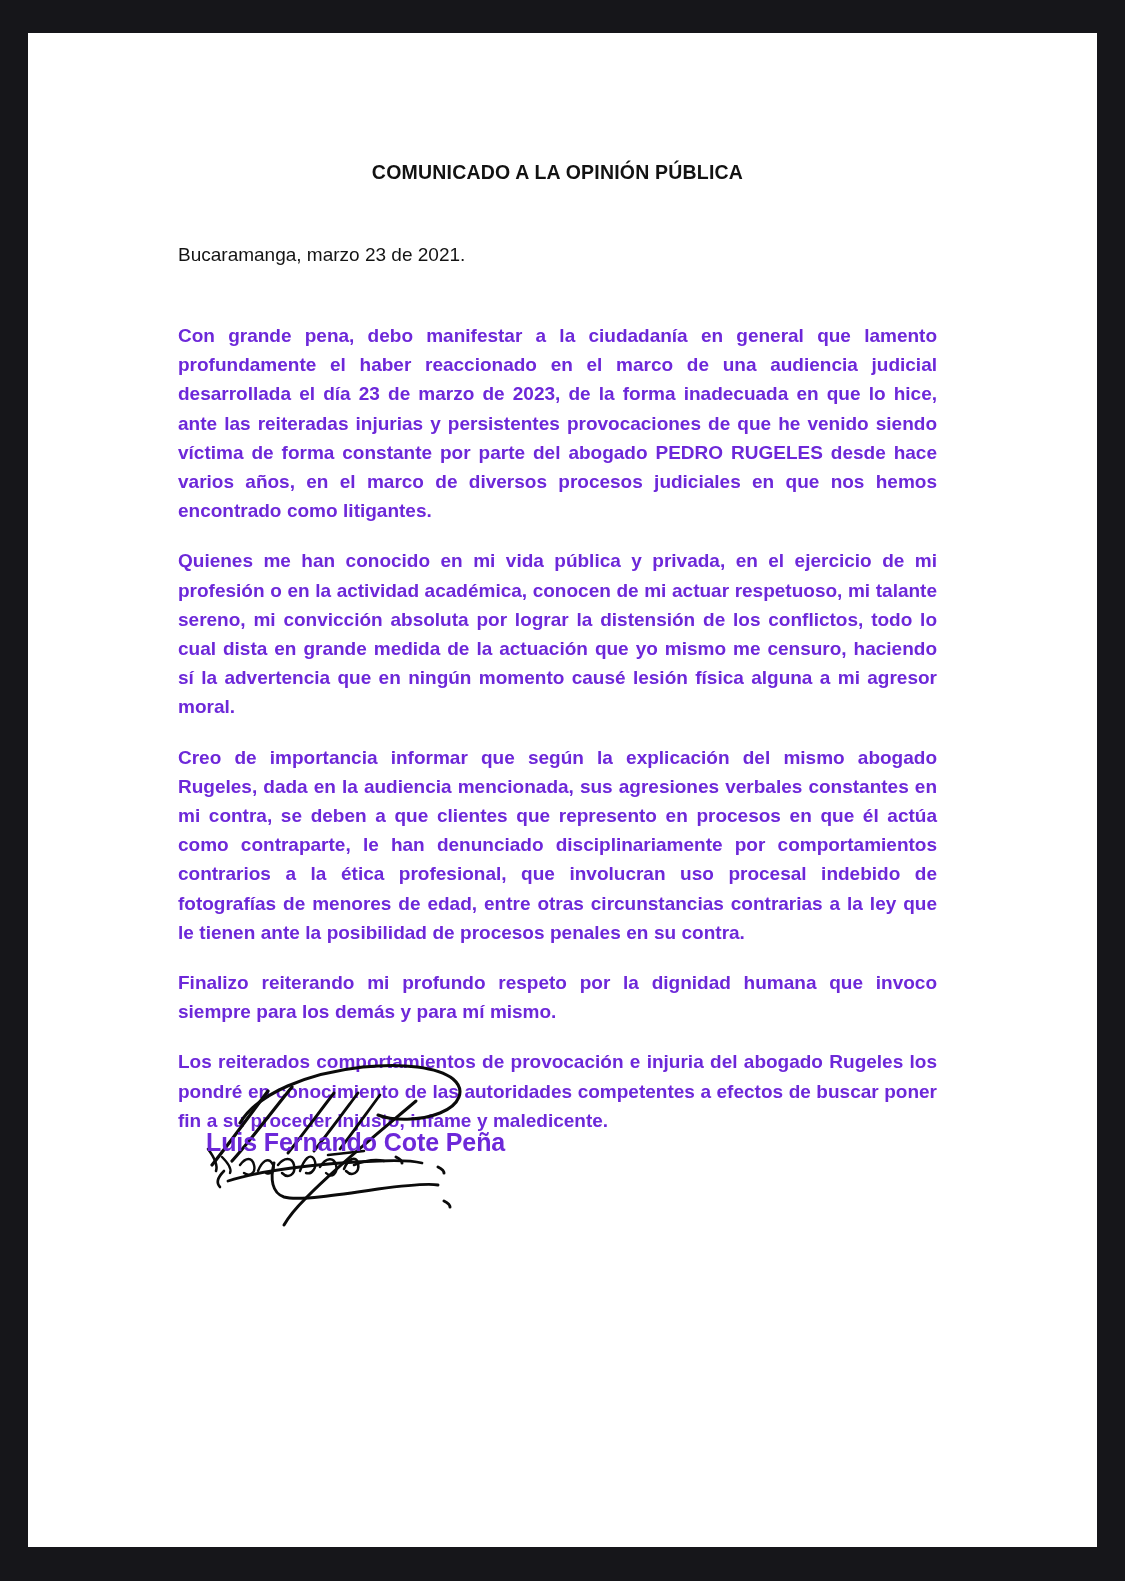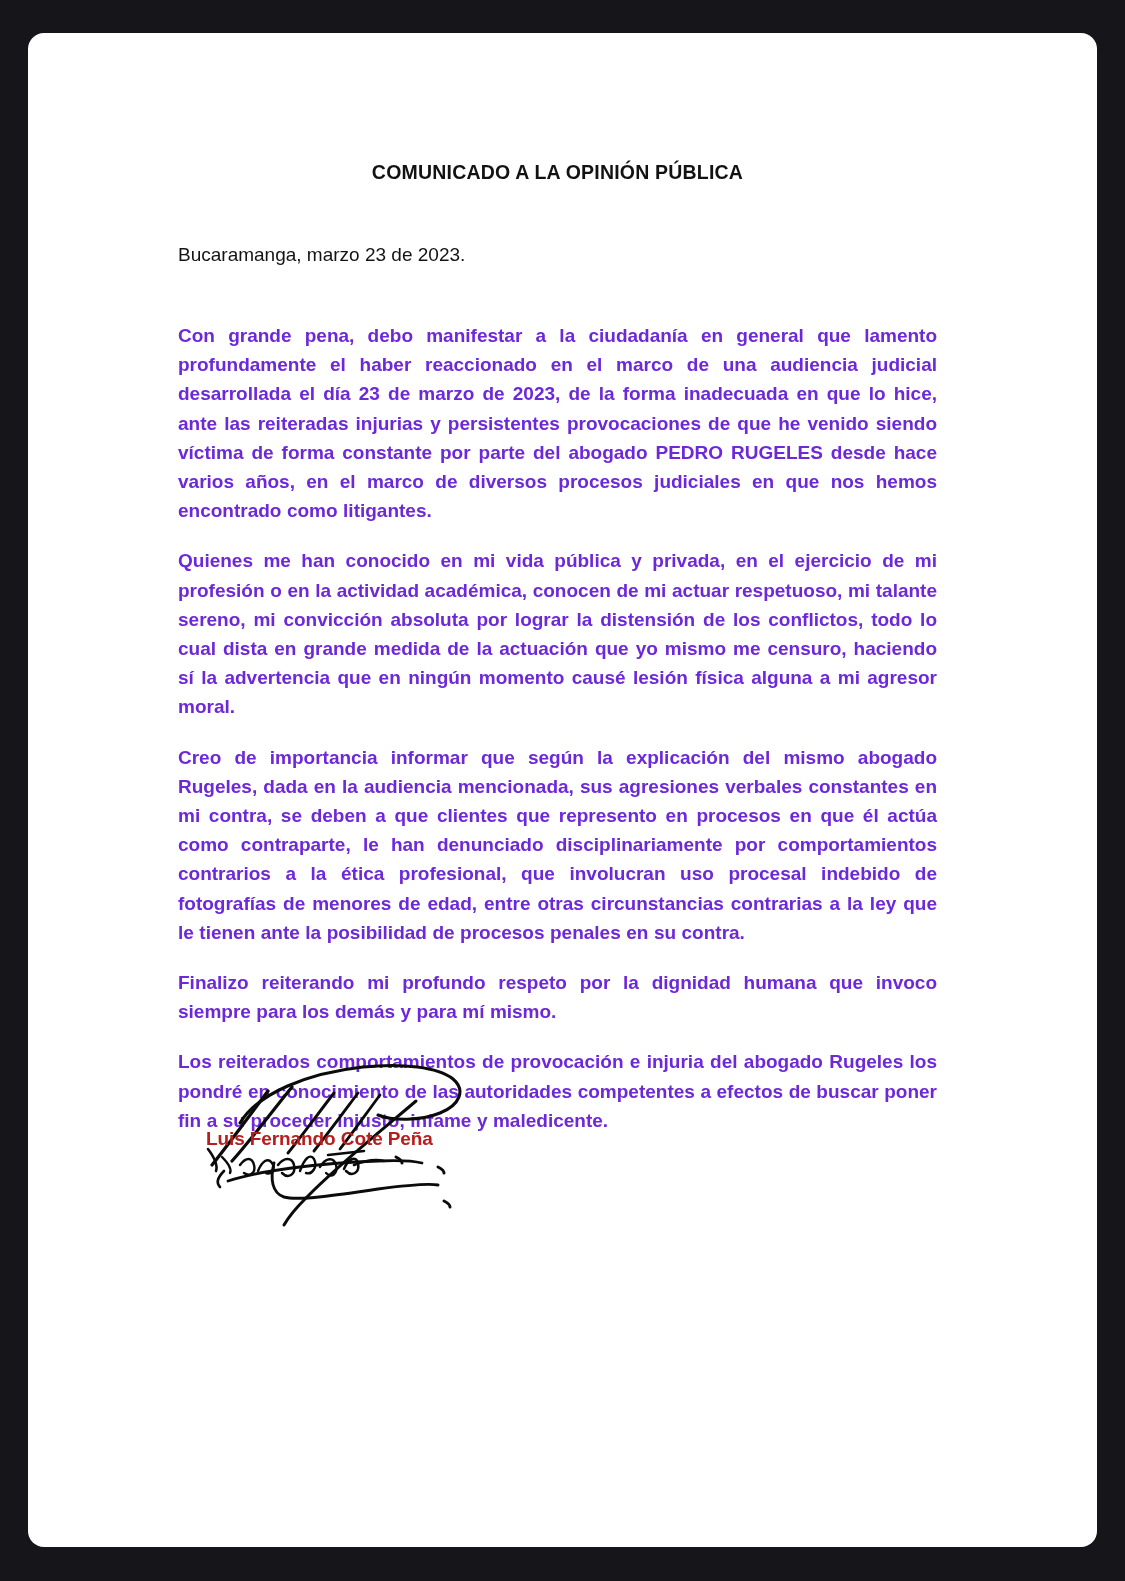--- a/index.html
+++ b/index.html
@@ -24,21 +24,20 @@
   
   .page {
     position: absolute;
     left: 28px;
     top: 33px;
     width: 1069px;
     height: 1514px;
     background: #ffffff;
     box-sizing: border-box;
     overflow: hidden;
-    border-radius: 16px;
   }
 
   .page-inner {
     position: absolute;
     left: 150px;      
     top: 0;
     width: 759px;     
     height: 100%;
   }
 
@@ -103,38 +102,38 @@
     top: 0;
     width: 300px;
     height: 180px;
     pointer-events: none;
   }
 
   .signature-name {
     position: absolute;
     left: 18px;       
     top: 75px;        
-    font-size: 19px;
+    font-size: 25px;
     font-weight: bold;
-    color: #b91c1c;
+    color: #6d28d9;
     white-space: nowrap;
     letter-spacing: -0.1px;
   }
 </style>
 </head>
 <body>
 
 <div class="viewport">
 
   <div class="page">
     <div class="page-inner">
 
       <div class="doc-title">COMUNICADO A LA OPINIÓN PÚBLICA</div>
 
-      <div class="dateline">Bucaramanga, marzo 23 de 2023.</div>
+      <div class="dateline">Bucaramanga, marzo 23 de 2021.</div>
 
       <div class="body-copy">
         <p>Con grande pena, debo manifestar a la ciudadanía en general que lamento profundamente el haber reaccionado en el marco de una audiencia judicial desarrollada el día 23 de marzo de 2023, de la forma inadecuada en que lo hice, ante las reiteradas injurias y persistentes provocaciones de que he venido siendo víctima de forma constante por parte del abogado PEDRO RUGELES desde hace varios años, en el marco de diversos procesos judiciales en que nos hemos encontrado como litigantes.</p>
         <p>Quienes me han conocido en mi vida pública y privada, en el ejercicio de mi profesión o en la actividad académica, conocen de mi actuar respetuoso, mi talante sereno, mi convicción absoluta por lograr la distensión de los conflictos, todo lo cual dista en grande medida de la actuación que yo mismo me censuro, haciendo sí la advertencia que en ningún momento causé lesión física alguna a mi agresor moral.</p>
         <p>Creo de importancia informar que según la explicación del mismo abogado Rugeles, dada en la audiencia mencionada, sus agresiones verbales constantes en mi contra, se deben a que clientes que represento en procesos en que él actúa como contraparte, le han denunciado disciplinariamente por comportamientos contrarios a la ética profesional, que involucran uso procesal indebido de fotografías de menores de edad, entre otras circunstancias contrarias a la ley que le tienen ante la posibilidad de procesos penales en su contra.</p>
         <p>Finalizo reiterando mi profundo respeto por la dignidad humana que invoco siempre para los demás y para mí mismo.</p>
         <p>Los reiterados comportamientos de provocación e injuria del abogado Rugeles los pondré en conocimiento de las autoridades competentes a efectos de buscar poner fin a su proceder injusto, infame y maledicente.</p>
       </div>
 
       <div class="signature-block">

